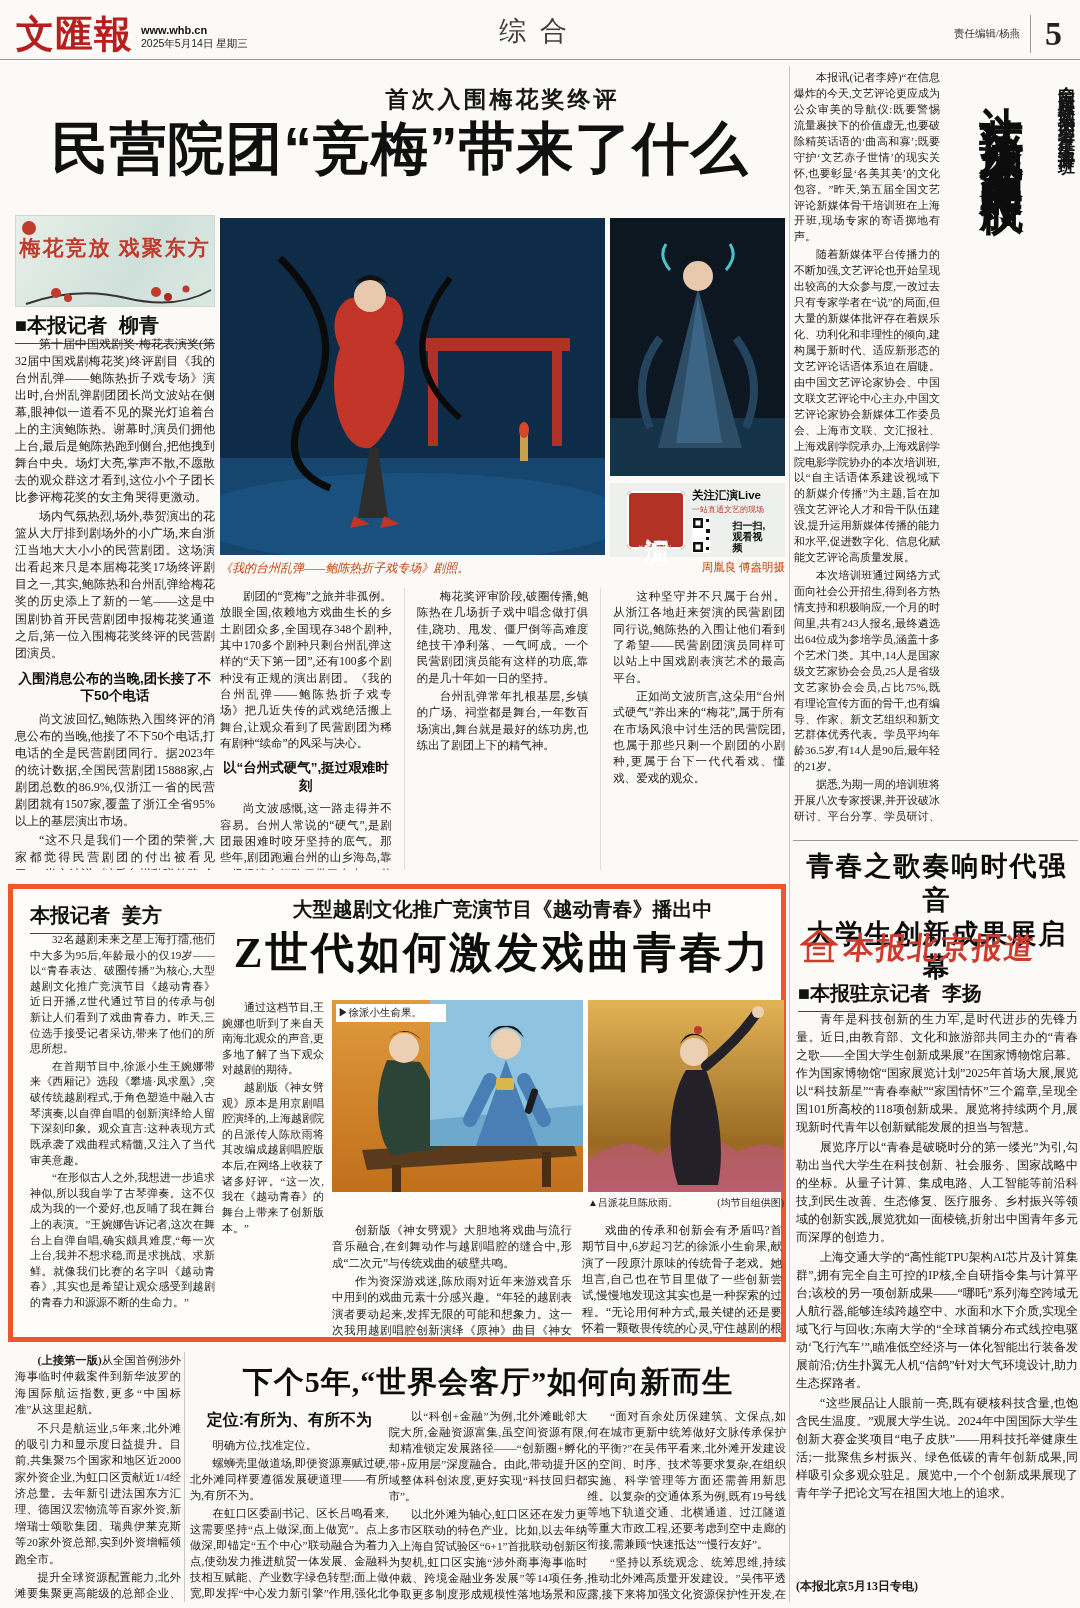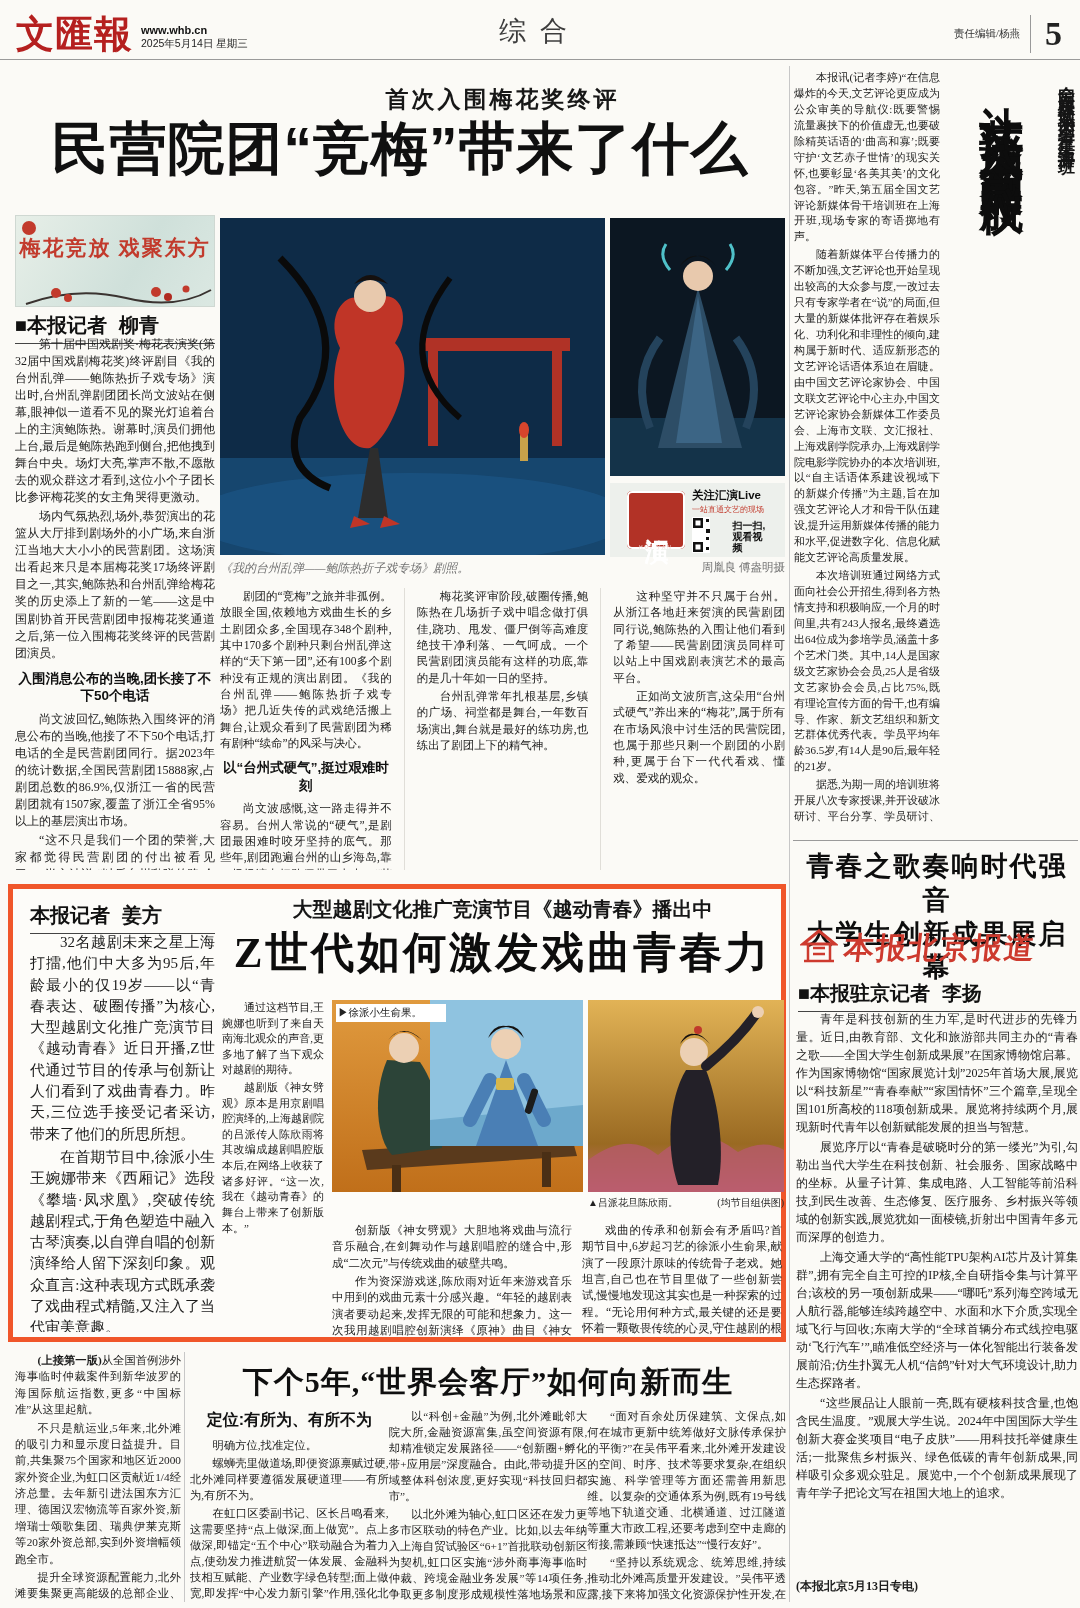--- a/index.html
+++ b/index.html
@@ -36,21 +36,21 @@
                  font-weight:900;font-family:"Liberation Sans",sans-serif;
                  letter-spacing:1px;color:#101010;line-height:1.2;}
   .promo{left:15px;top:215px;width:200px;height:92px;
          background:linear-gradient(120deg,#e7efe8,#cfe0da 60%,#dbe8e2);
          border:1px solid #cfd8d2;box-sizing:border-box;overflow:hidden;}
   .promo-title{position:absolute;left:0;top:18px;width:100%;text-align:center;font-size:21px;
                font-weight:bold;color:#c23a2c;letter-spacing:2px;}
   .promo-logo{position:absolute;left:6px;top:5px;width:14px;height:14px;border-radius:50%;
               background:#c23a2c;}
   .caption-row{left:220px;top:560px;width:565px;display:flex;justify-content:space-between;
-               font-size:12px;font-style:italic;color:#737373;text-align:center;}
+               font-size:12px;font-style:italic;color:#c2410c;text-align:center;}
   .main-cols{left:220px;top:588px;width:565px;height:282px;display:flex;gap:12px;}
   .main-cols .col{flex:1;overflow:hidden;font-size:11.5px;line-height:1.42;}
   .main-cols .col + .col{border-left:1px solid #e0ded8;padding-left:12px;}
   
   .photo{overflow:hidden;}
   .photo svg{display:block;width:100%;height:100%;}
   
   .qrblock{left:610px;top:483px;width:175px;height:74px;background:#edf0ec;
            display:flex;align-items:center;gap:7px;padding:17px;box-sizing:border-box;}
   .seal{width:58px;height:58px;background:#b23226;border-radius:5px;position:relative;
@@ -68,21 +68,21 @@
   .right-body{left:794px;top:70px;width:146px;height:752px;font-size:11px;line-height:1.45;}
   .vertical-zone{left:942px;top:72px;width:136px;height:748px;writing-mode:vertical-rl;
                  display:flex;flex-direction:column;}
   .v-kicker{font-family:"Liberation Sans",sans-serif;font-weight:bold;font-size:17px;
             letter-spacing:4px;color:#151515;margin-left:10px;}
   .v-headline{font-size:44px;font-weight:900;letter-spacing:6px;color:#0d0d0d;margin-right:14px;}
   
   .orange-box{left:8px;top:884px;width:778px;height:458px;border:5px solid #f0562a;
               box-sizing:border-box;background:#fdfcf9;}
   .mid-byline{left:30px;top:902px;width:185px;}
-  .mid-col0{left:30px;top:932px;width:185px;height:400px;font-size:15px;line-height:1.42;}
+  .mid-col0{left:30px;top:932px;width:185px;height:400px;font-size:11px;line-height:1.42;}
   .kicker-mid{left:225px;top:896px;width:555px;text-align:center;font-size:20px;font-weight:bold;
               font-family:"Liberation Sans",sans-serif;color:#161616;}
   .headline-mid{left:225px;top:924px;width:555px;text-align:center;font-size:43px;
                 font-weight:900;letter-spacing:3px;color:#0d0d0d;}
   .mid-col1{left:222px;top:1000px;width:102px;height:336px;font-size:11px;line-height:1.42;}
   .chip{left:336px;top:1004px;width:108px;height:18px;background:#fff;font-size:10.5px;
         color:#222;z-index:5;line-height:18px;padding-left:2px;}
   .cap-line{left:588px;top:1196px;width:196px;font-size:10px;color:#222;display:flex;
             justify-content:space-between;}
   .mid-colA{left:332px;top:1222px;width:240px;height:114px;font-size:11.5px;line-height:1.42;}

